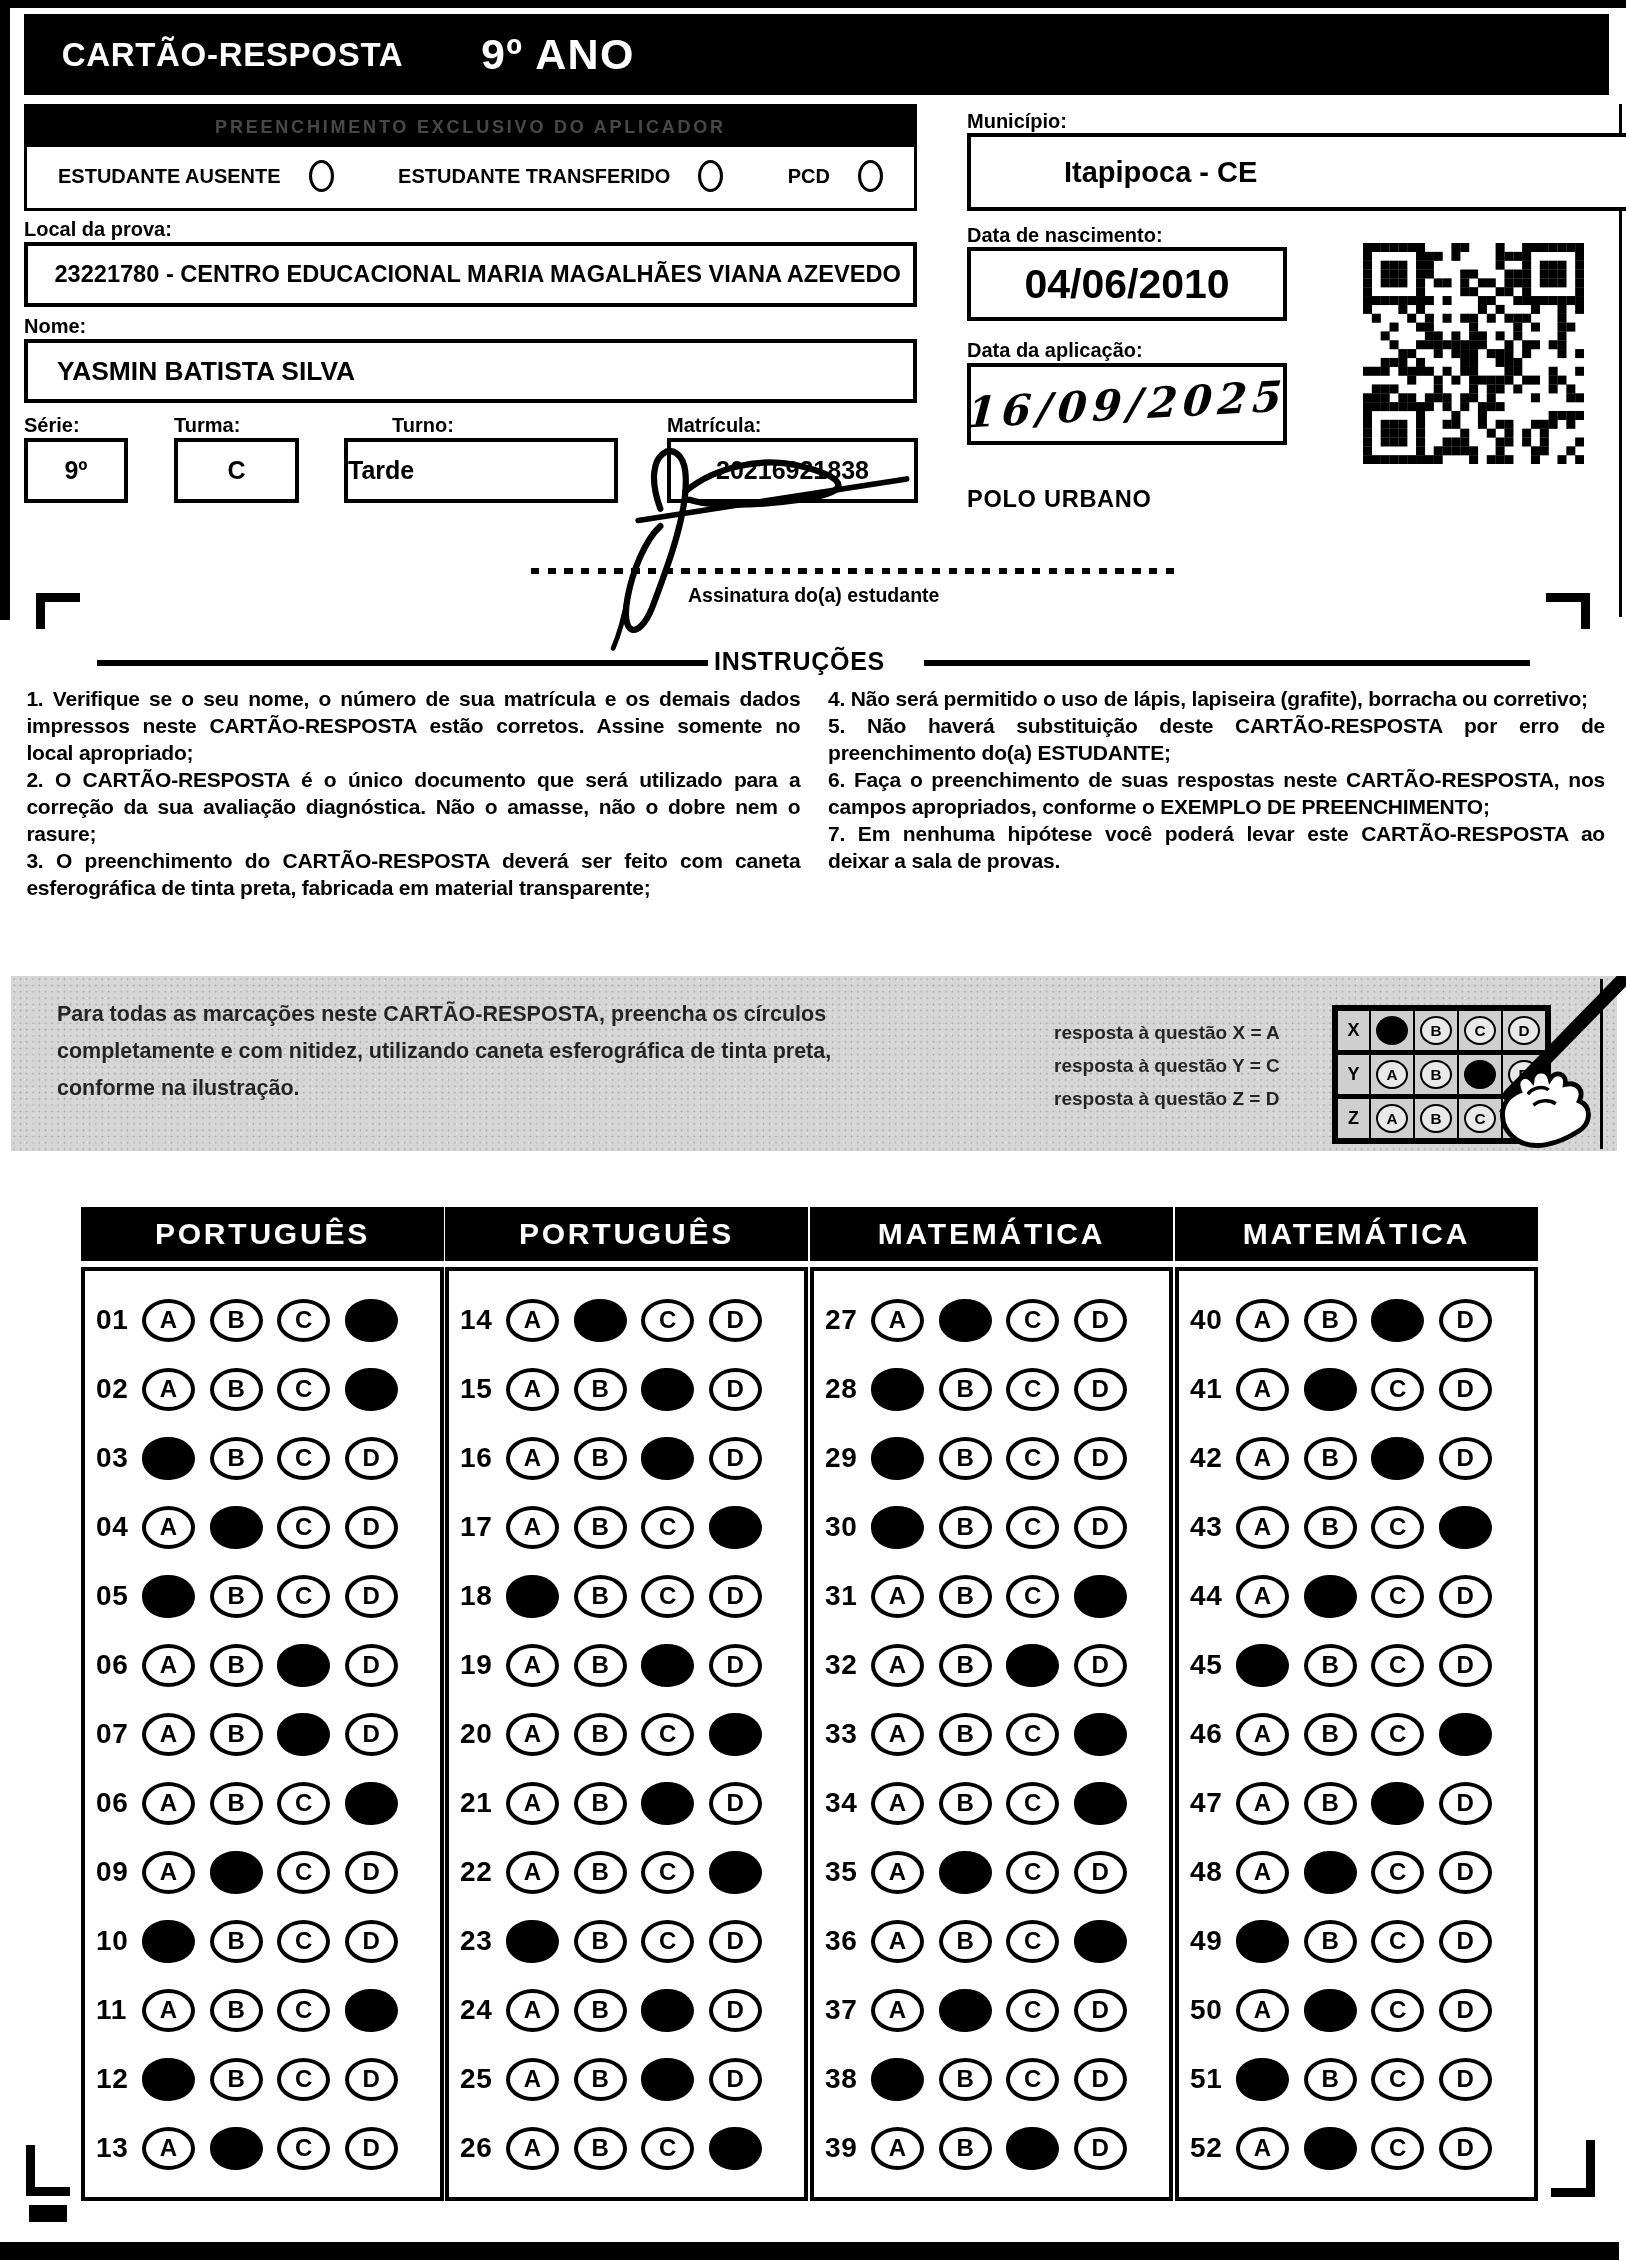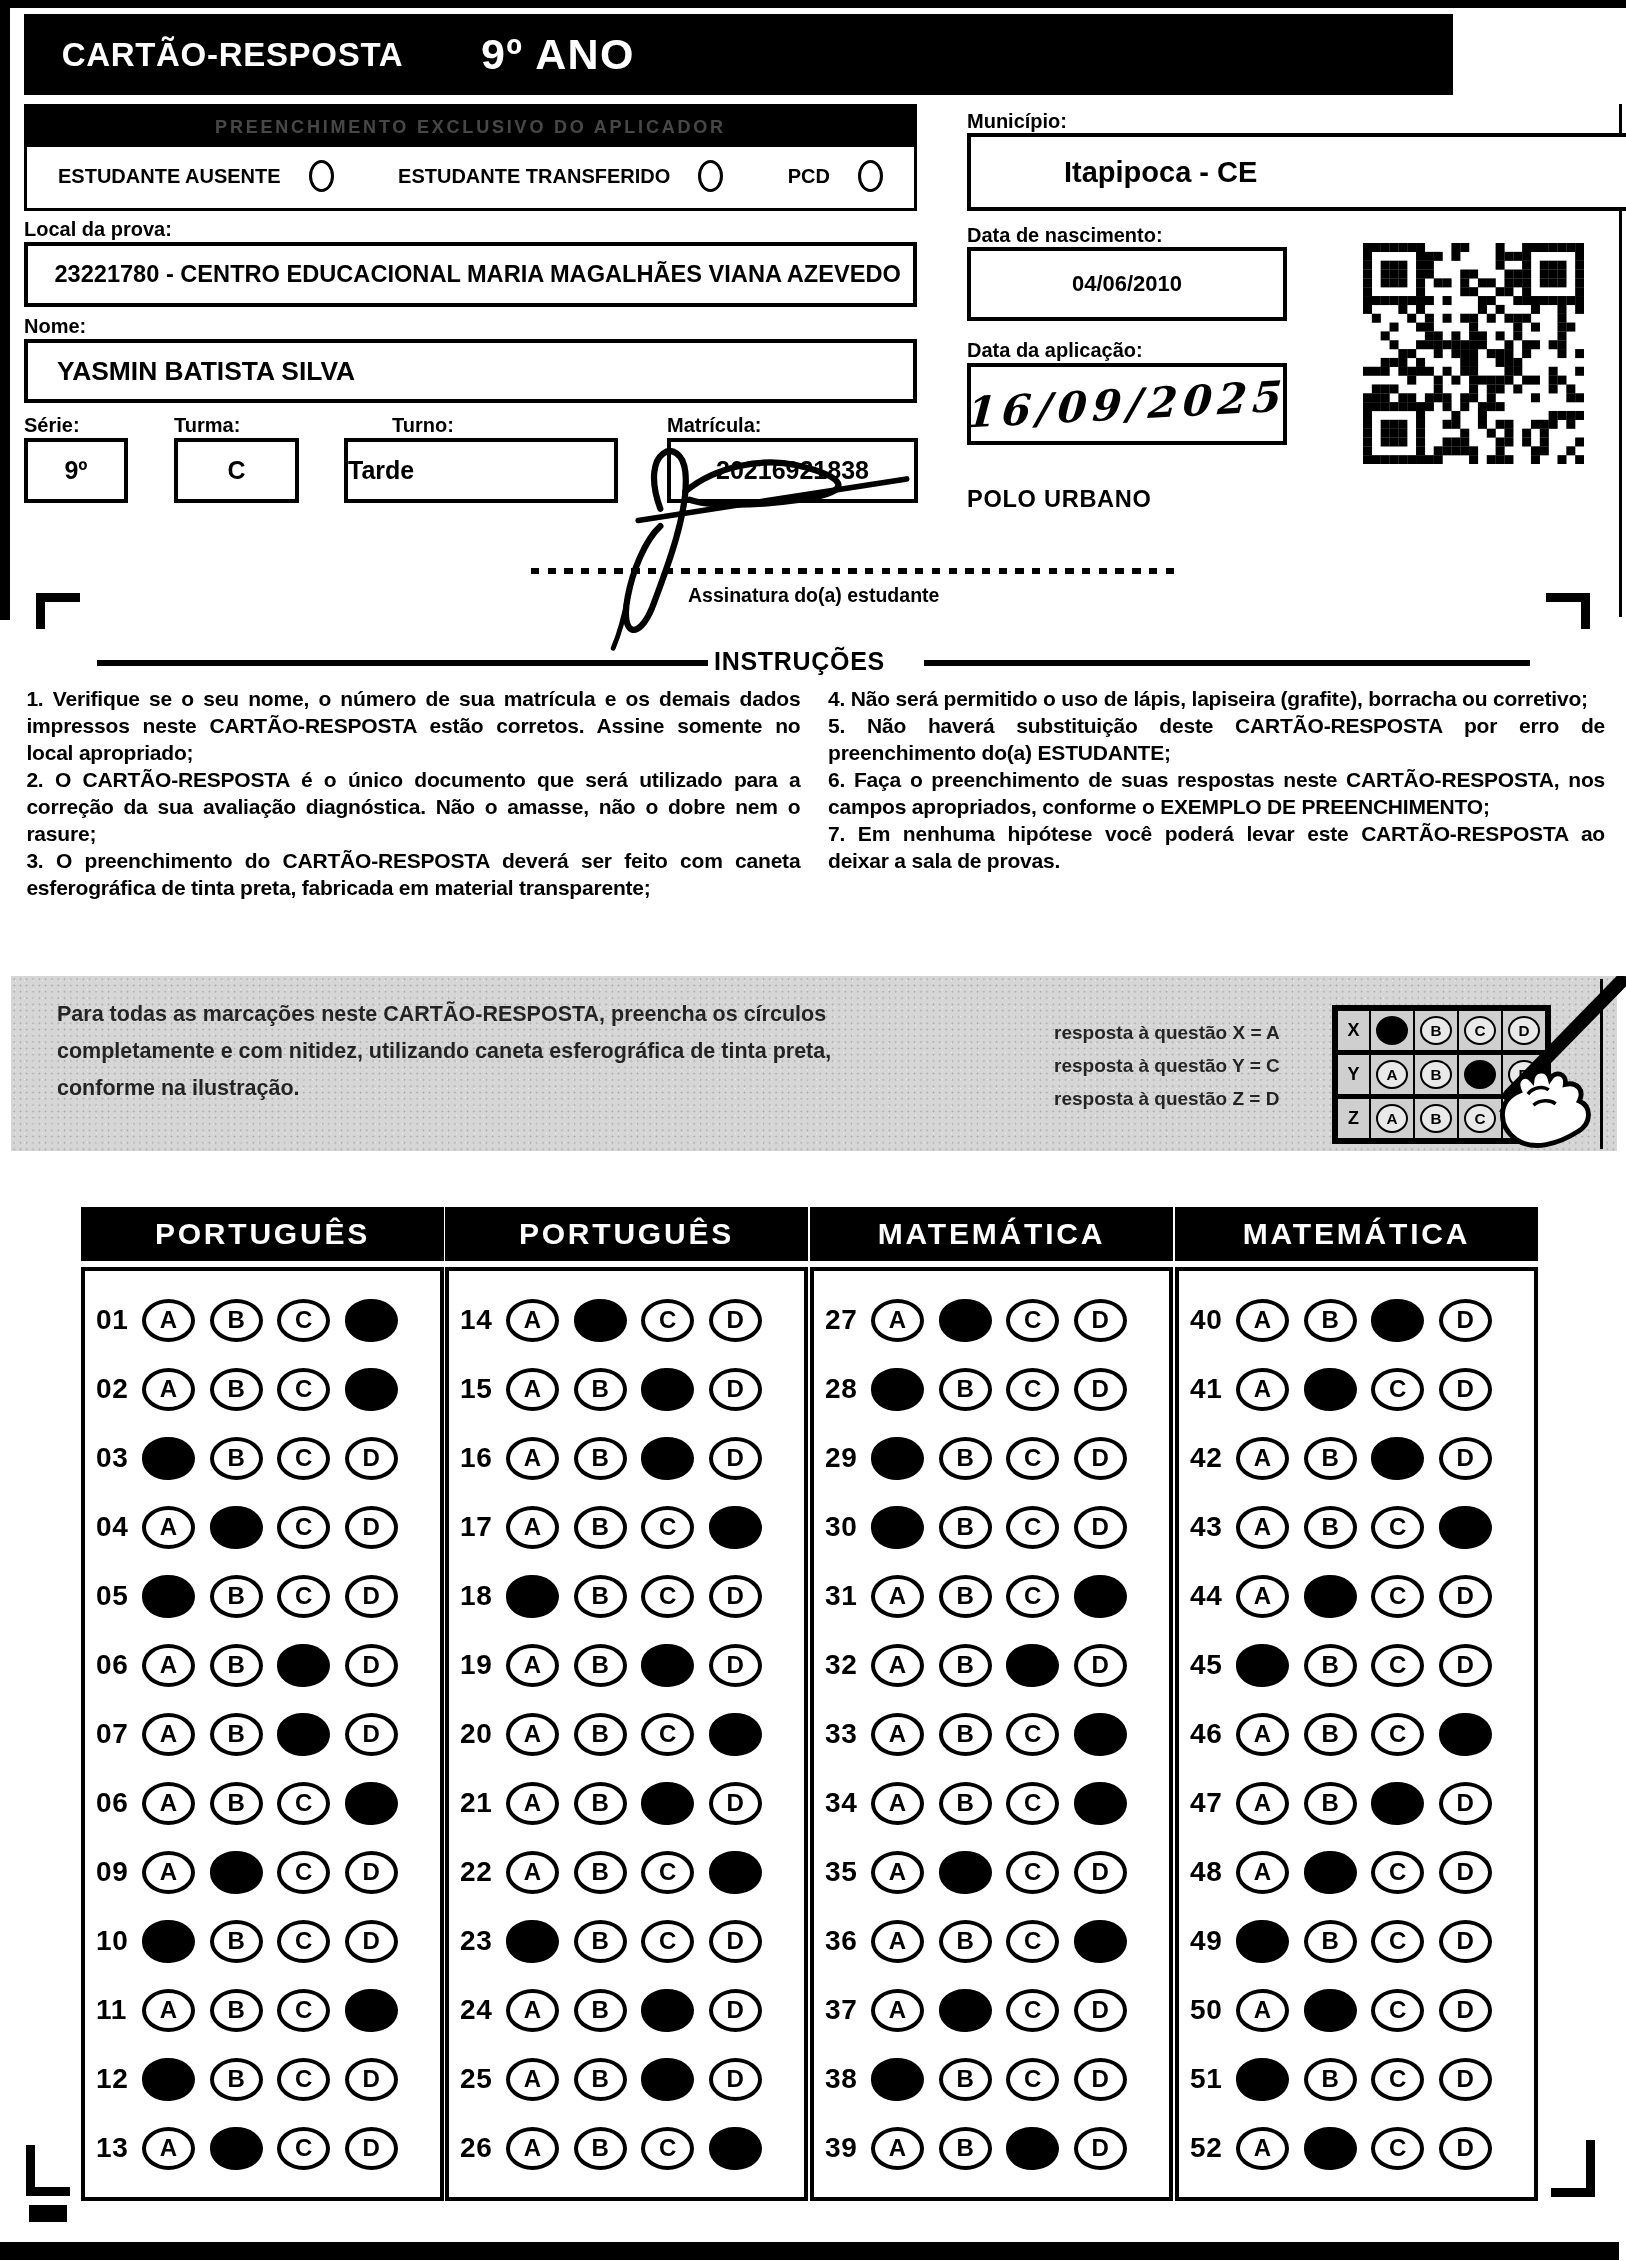--- a/index.html
+++ b/index.html
@@ -13,21 +13,21 @@
   .right-hairline{position:absolute;left:1619px;top:104px;width:2.8px;height:513px;background:#000;}
   .bottom-bar{position:absolute;left:0;top:2242px;width:1619px;height:18px;background:#000;}
   .corner{position:absolute;width:44px;height:36px;border:0 solid #000;}
   .corner.tl{left:36px;top:593px;border-left-width:9.7px;border-top-width:9.7px;}
   .corner.tr{left:1546px;top:593px;border-right-width:9.7px;border-top-width:9.7px;}
   .corner.bl{left:26.4px;top:2145px;height:51px;border-left-width:9.7px;border-bottom-width:9.7px;}
   .corner.br{left:1551px;top:2140px;height:57px;border-right-width:9.7px;border-bottom-width:9.7px;}
   .corner-block{position:absolute;left:29px;top:2205px;width:38px;height:16.7px;background:#000;}
 
   
-  .header{position:absolute;left:24px;top:14px;width:1429px;height:81px;background:#000;display:flex;align-items:center;}
+  .header{position:absolute;left:24px;top:14px;width:1585px;height:81px;background:#000;display:flex;align-items:center;}
   .h-left{width:417px;text-align:center;color:#fff;font-size:33px;letter-spacing:0.7px;}
   .h-center{background:#fff;height:61px;padding:0 21px;display:flex;align-items:center;font-size:31px;}
   .h-right{color:#fff;font-size:43px;margin-left:40px;letter-spacing:1.4px;}
 
   
   .app-box{position:absolute;left:24px;top:104px;width:893px;height:107px;border:3.5px solid #000;}
   .app-bar{height:40px;background:#000;color:rgba(255,255,255,0.28);font-size:18px;letter-spacing:2.8px;display:flex;align-items:center;justify-content:center;}
   .status-row{display:flex;align-items:center;justify-content:space-between;height:58px;padding:0 31px;}
   .status-item{display:flex;align-items:center;gap:28px;}
   .status-item .lbl{font-size:20px;}
@@ -149,21 +149,21 @@
     <span class="val">20216921838</span>
   </div>
 
   <div class="f-label" style="left:967px;top:110px;">Município:</div>
   <div class="f-box" style="left:967px;top:133px;width:664px;height:78px;padding-left:93px;">
     <span class="val" style="font-size:29px;">Itapipoca - CE</span>
   </div>
 
   <div class="f-label" style="left:967px;top:224px;">Data de nascimento:</div>
   <div class="f-box" style="left:967px;top:247px;width:320px;height:74px;justify-content:center;">
-    <span class="val" style="font-size:22px;">04/06/2010</span>
+    <span class="val" style="font-size:41px;">04/06/2010</span>
   </div>
 
   <div class="f-label" style="left:967px;top:339px;">Data da aplicação:</div>
   <div class="f-box" style="left:967px;top:363px;width:320px;height:82px;justify-content:center;overflow:visible;">
     <span class="handwriting">16/09/2025</span>
   </div>
 
   <div class="qr-wrap" id="qr-code">
       <svg viewBox="0 0 25 25" width="100%" height="100%">
         <rect x="0" y="0" width="1.02" height="1.02" fill="#000"></rect>

